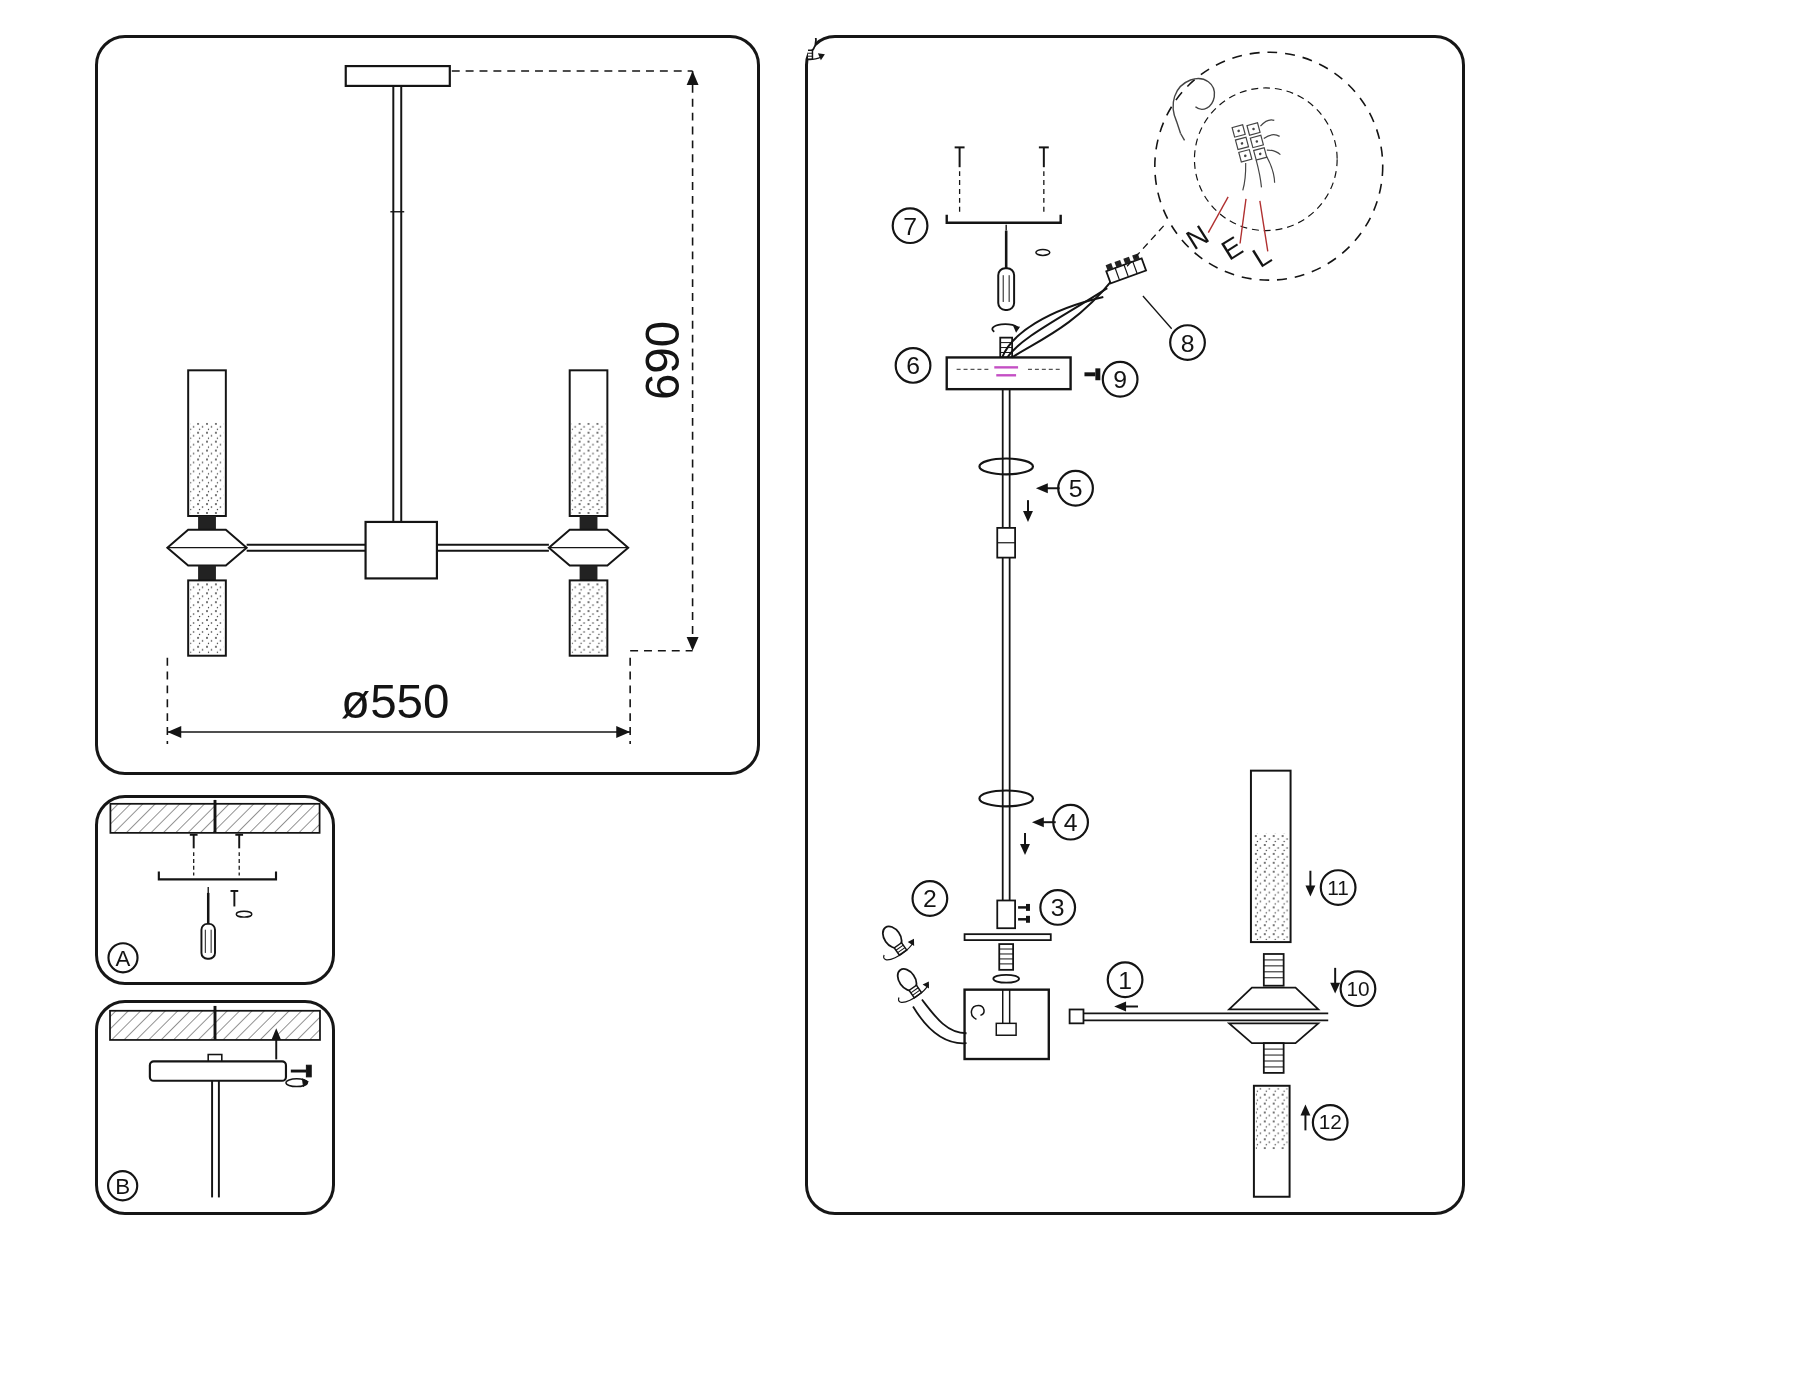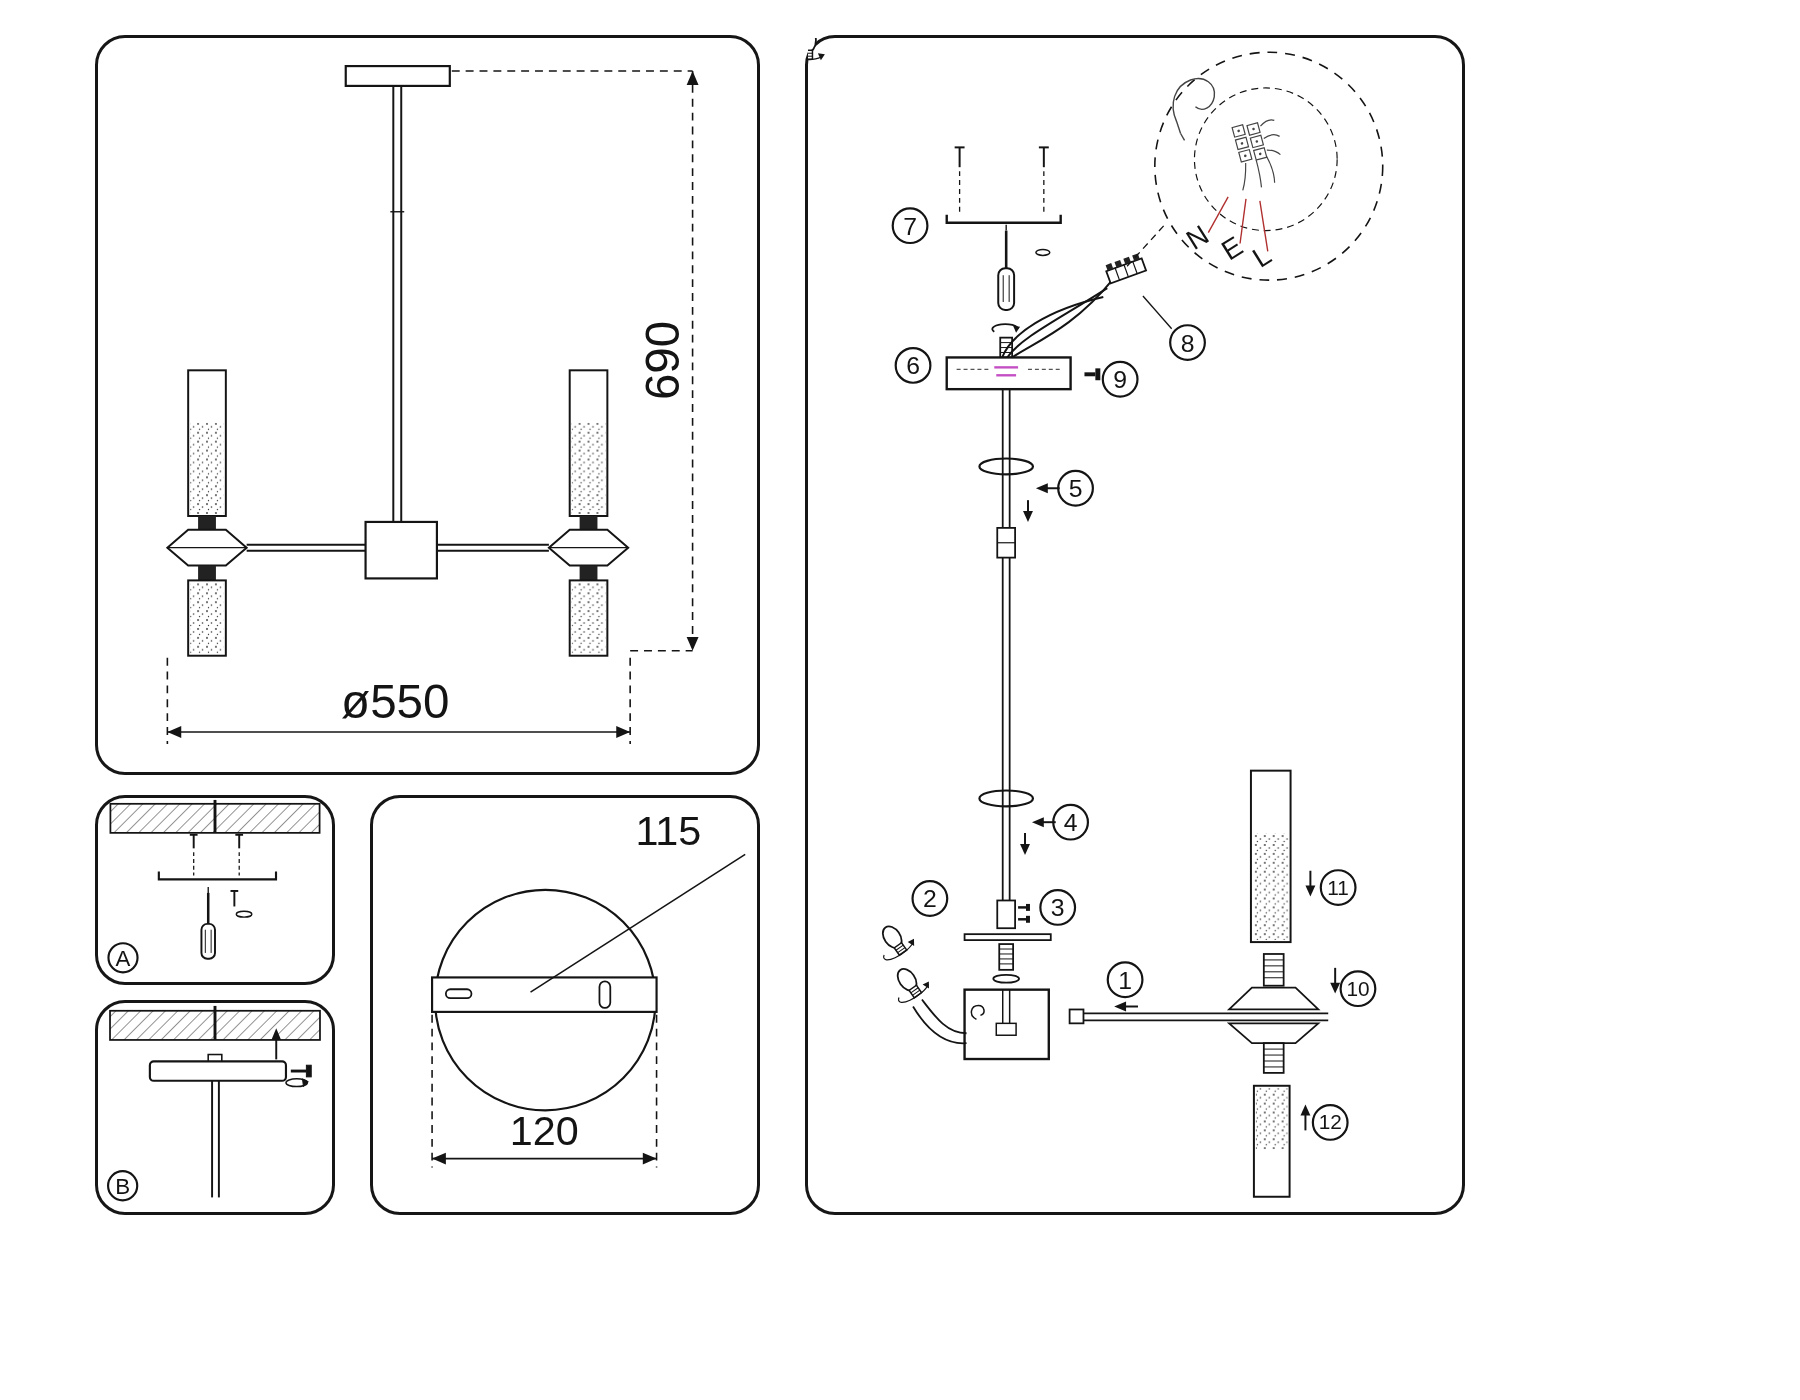--- a/index.html
+++ b/index.html
@@ -153,40 +153,20 @@
         <rect x="214" y="64" width="5" height="12" fill="#141414"></rect>
         <ellipse cx="204" cy="82" rx="11" ry="4" fill="none" stroke-width="1.5"></ellipse>
         <polygon points="216,81 210,78 211,86" fill="#141414"></polygon>
       </g>
 
       <circle cx="25" cy="188" r="15" fill="none" stroke="#141414" stroke-width="2.2"></circle>
       <text class="circlabel" text-anchor="middle" x="25" y="196">B</text>
     </svg>
   </div>
 
-  <div class="panel" id="p-canopy">
-    <svg viewBox="0 0 390 420">
-      <circle cx="175" cy="205" r="112" fill="none" stroke="#141414" stroke-width="2.2"></circle>
-      <rect x="60" y="182" width="228" height="35" fill="#fff" stroke="#141414" stroke-width="2.2"></rect>
-      <rect x="74" y="194" width="26" height="9" rx="4.5" fill="none" stroke="#141414" stroke-width="1.8"></rect>
-      <rect x="230" y="186" width="11" height="27" rx="5.5" fill="none" stroke="#141414" stroke-width="1.8"></rect>
-
-      <line x1="160" y1="197" x2="378" y2="57" stroke="#141414" stroke-width="1.6"></line>
-      <text class="dimtext-sm" text-anchor="middle" x="300" y="48">115</text>
-
-      <g stroke="#141414" stroke-width="1.6" fill="none">
-        <line x1="60" y1="220" x2="60" y2="375" stroke-dasharray="8 6"></line>
-        <line x1="288" y1="220" x2="288" y2="375" stroke-dasharray="8 6"></line>
-        <line x1="60" y1="366" x2="288" y2="366"></line>
-      </g>
-      <polygon points="60,366 74,360 74,372" fill="#141414"></polygon>
-      <polygon points="288,366 274,360 274,372" fill="#141414"></polygon>
-      <text class="dimtext-sm" text-anchor="middle" x="174" y="352">120</text>
-    </svg>
-  </div>
 
   <div class="panel" id="p-assembly">
     <svg viewBox="0 0 660 1180">
       <defs>
         <pattern id="stip2" width="9" height="9" patternUnits="userSpaceOnUse">
           <circle cx="2" cy="2" r="0.9" fill="#333"></circle>
           <circle cx="6.5" cy="5" r="0.8" fill="#333"></circle>
           <circle cx="3.5" cy="7.5" r="0.7" fill="#333"></circle>
         </pattern>
       </defs>

